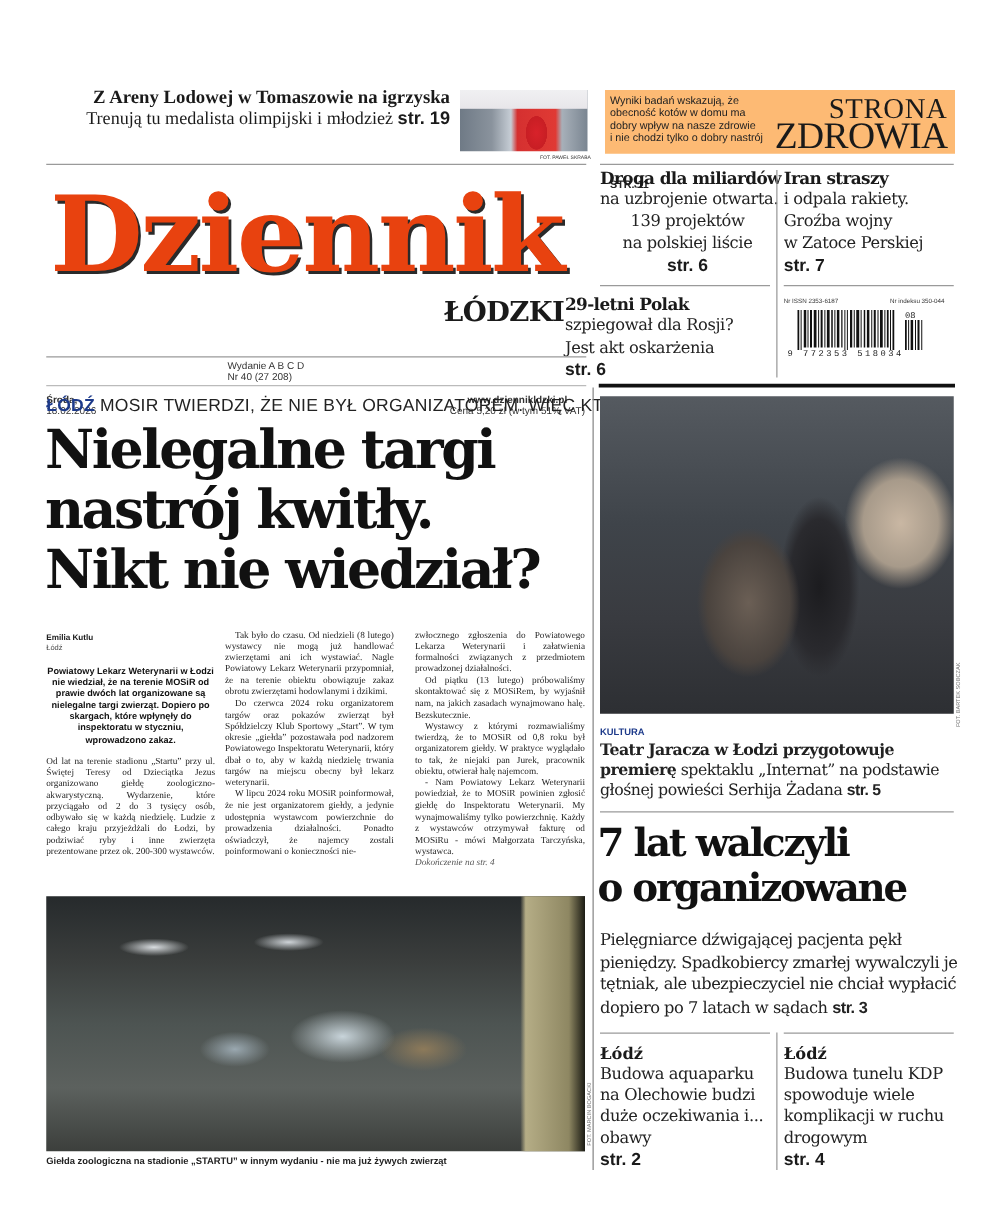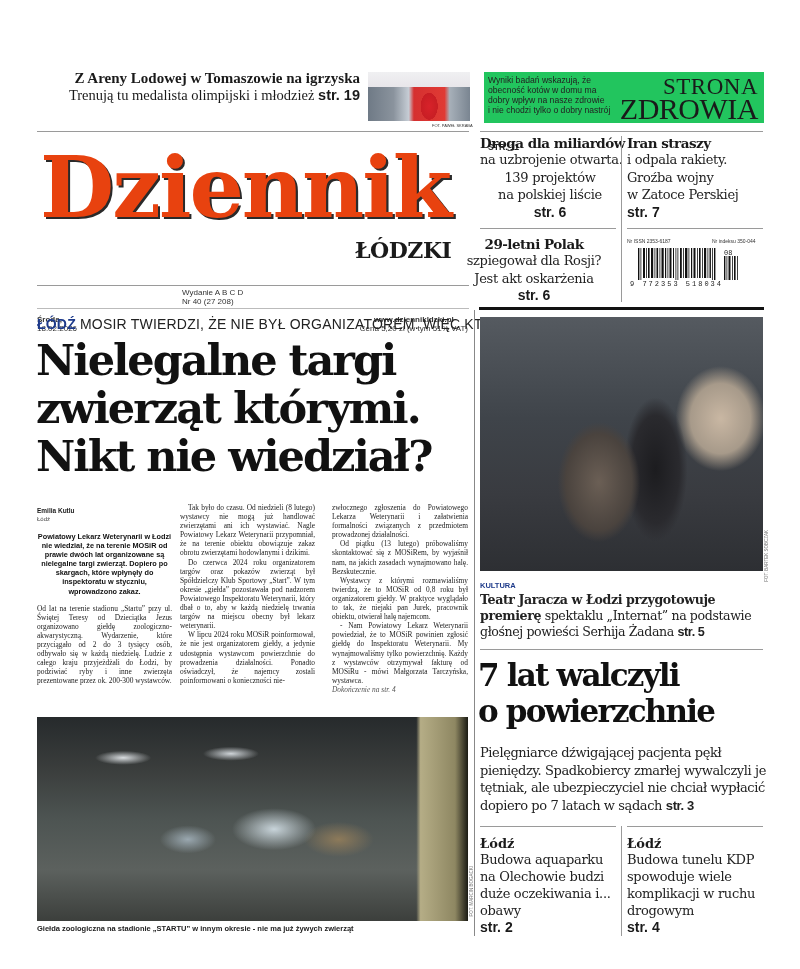--- a/index.html
+++ b/index.html
@@ -16,21 +16,21 @@
   .str { font-family: "Liberation Sans", sans-serif; font-weight: bold; }
 
   .photo-skater { left: 368px; top: 72px; width: 102px; height: 49px;
     background:
       radial-gradient(ellipse 14px 22px at 60% 70%, #d8222a 0%, #c81e24 60%, transparent 62%),
       linear-gradient(180deg, #f0f0f2 0%, #e8e6ea 30%, transparent 31%),
       linear-gradient(90deg, #6f7a86 0%, #8a939d 25%, #c6cdd5 40%, #d53030 45%, #e03a34 75%, #a7b0b9 80%, #7a8591 100%);
   }
   .photo-credit-small { font-size: 4px; color: #333; font-family: "Liberation Sans", sans-serif; }
 
-  .health-box { left: 484px; top: 72px; width: 280px; height: 51px; background: #22c55e; }
+  .health-box { left: 484px; top: 72px; width: 280px; height: 51px; background: #fdba74; }
   .health-text { left: 4px; top: 3px; font-size: 8.6px; line-height: 10px; font-family: "Liberation Sans", sans-serif; color: #222; width: 140px; }
   .health-brand1 { right: 6px; top: 2px; font-family: "Liberation Serif", serif; font-size: 23px; letter-spacing: 0.5px; color: #1a1a1a; }
   .health-brand2 { right: 6px; top: 20px; font-family: "Liberation Serif", serif; font-size: 30px; letter-spacing: -0.5px; color: #1a1a1a; }
 
   
   .logo { left: 40px; top: 146px; font-family: "DejaVu Serif", serif; font-weight: bold; font-size: 84px; letter-spacing: -2px; color: #e8420f; text-shadow: 2px 2px 0 #2a2a2a; line-height: 1; transform: scaleX(1.02); transform-origin: left; }
   .logo-sub { left: 355px; top: 237px; font-family: "DejaVu Serif", serif; font-weight: bold; font-size: 22px; letter-spacing: -0.5px; color: #1a1a1a; }
 
   
   .rt-head { font-family: "DejaVu Serif", serif; font-weight: bold; font-size: 13.5px; letter-spacing: -0.5px; white-space: nowrap; }
@@ -131,21 +131,21 @@
   <div class="rt-head">Iran straszy</div>
   <div class="rt-body">i odpala rakiety.</div>
   <div class="rt-body">Groźba wojny</div>
   <div class="rt-body">w Zatoce Perskiej</div>
   <div class="rt-str">str. 7</div>
 </div>
 
 <div class="hr" style="left:480px; top:228px; width:136px;"></div>
 <div class="hr" style="left:627px; top:228px; width:136px;"></div>
 
-<div class="abs" style="left:464px; top:236px; width:140px;text-align:center;">
+<div class="abs" style="left:452px; top:236px; width:140px;">
   <div class="rt-head">29-letni Polak</div>
   <div class="rt-body">szpiegował dla Rosji?</div>
   <div class="rt-body">Jest akt oskarżenia</div>
   <div class="rt-str">str. 6</div>
 </div>
 
 <div class="abs barcode-meta" style="left:627px; top:238px;">Nr ISSN 2353-6187</div>
 <div class="abs barcode-meta" style="left:712px; top:238px;">Nr indeksu 350-044</div>
 <svg class="abs barcode" viewBox="0 0 115 38">
   <g fill="#111">
@@ -206,21 +206,21 @@
   <div>Cena 5,20 zł (w tym 51% VAT)</div>
 </div>
 <div class="hr" style="left:37px; top:308px; width:432px; background:#bbb;"></div>
 
 <div class="abs kicker">
   <span class="kicker-city">ŁÓDŹ</span>
   <span>MOSIR TWIERDZI, ŻE NIE BYŁ ORGANIZATOREM. WIĘC KTO?</span>
 </div>
 <div class="abs headline">
   <div>Nielegalne targi</div>
-  <div>zwierząt którymi.</div>
+  <div>nastrój kwitły.</div>
   <div>Nikt nie wiedział?</div>
 </div>
 
 <div class="abs author">Emilia Kutlu</div>
 <div class="abs author-loc">Łódź</div>
 
 <div class="abs col" style="left:37px; top:532px; width:135px;">
   <p class="lead noind" style="text-align:center;">Powiatowy Lekarz Weterynarii w Łodzi nie wiedział, że na terenie MOSiR od prawie dwóch lat organizowane są nielegalne targi zwierząt. Dopiero po skargach, które wpłynęły do inspektoratu w styczniu, wprowadzono zakaz.</p>
   <p class="noind" style="margin-top:8px;">Od lat na terenie stadionu „Startu” przy ul. Świętej Teresy od Dzieciątka Jezus organizowano giełdę zoologiczno-akwarystyczną. Wydarzenie, które przyciągało od 2 do 3 tysięcy osób, odbywało się w każdą niedzielę. Ludzie z całego kraju przyjeżdżali do Łodzi, by podziwiać ryby i inne zwierzęta prezentowane przez ok. 200-300 wystawców.</p>
 </div>
@@ -234,35 +234,35 @@
 <div class="abs col" style="left:332px; top:503px; width:136px;">
   <p class="noind">zwłocznego zgłoszenia do Powiatowego Lekarza Weterynarii i załatwienia formalności związanych z przedmiotem prowadzonej działalności.</p>
   <p>Od piątku (13 lutego) próbowaliśmy skontaktować się z MOSiRem, by wyjaśnił nam, na jakich zasadach wynajmowano halę. Bezskutecznie.</p>
   <p>Wystawcy z którymi rozmawialiśmy twierdzą, że to MOSiR od 0,8 roku był organizatorem giełdy. W praktyce wyglądało to tak, że niejaki pan Jurek, pracownik obiektu, otwierał halę najemcom.</p>
   <p>- Nam Powiatowy Lekarz Weterynarii powiedział, że to MOSiR powinien zgłosić giełdę do Inspektoratu Weterynarii. My wynajmowaliśmy tylko powierzchnię. Każdy z wystawców otrzymywał fakturę od MOSiRu - mówi Małgorzata Tarczyńska, wystawca.</p>
   <p class="noind cont">Dokończenie na str. 4</p>
 </div>
 
 <div class="abs photo-market"></div>
 <div class="abs vcredit" style="left:469px; top:866px;">FOT. MARCIN BOGACKI</div>
-<div class="abs caption">Giełda zoologiczna na stadionie „STARTU” w innym okresie - nie ma już żywych zwierząt</div>
+<div class="abs caption">Giełda zoologiczna na stadionie „STARTU” w innym wydaniu - nie ma już żywych zwierząt</div>
 
 <div class="vr" style="left:474px; top:310px; height:626px; background:#888;"></div>
 
 <div class="abs photo-theatre"></div>
 <div class="abs vcredit" style="left:764px; top:530px;">FOT. BARTEK SOBCZAK</div>
 <div class="abs section-label">KULTURA</div>
 <div class="abs theatre-text">
   <span class="bold">Teatr Jaracza w Łodzi przygotowuje premierę</span><span> spektaklu „Internat” na podstawie głośnej powieści Serhija Żadana </span><span class="str">str. 5</span>
 </div>
 <div class="hr" style="left:480px; top:649px; width:283px;"></div>
 
 <div class="abs insure-title">
   <div>7 lat walczyli</div>
-  <div>o powierzchnie</div>
+  <div>o organizowane</div>
 </div>
 <div class="abs insure-text">
   <div>Pielęgniarce dźwigającej pacjenta pękł</div>
   <div>pieniędzy. Spadkobiercy zmarłej wywalczyli je</div>
   <div>tętniak, ale ubezpieczyciel nie chciał wypłacić</div>
   <div><span>dopiero po 7 latach w sądach</span> <span class="str">str. 3</span></div>
 </div>
 
 <div class="hr" style="left:480px; top:826px; width:136px;"></div>
 <div class="hr" style="left:627px; top:826px; width:136px;"></div>

